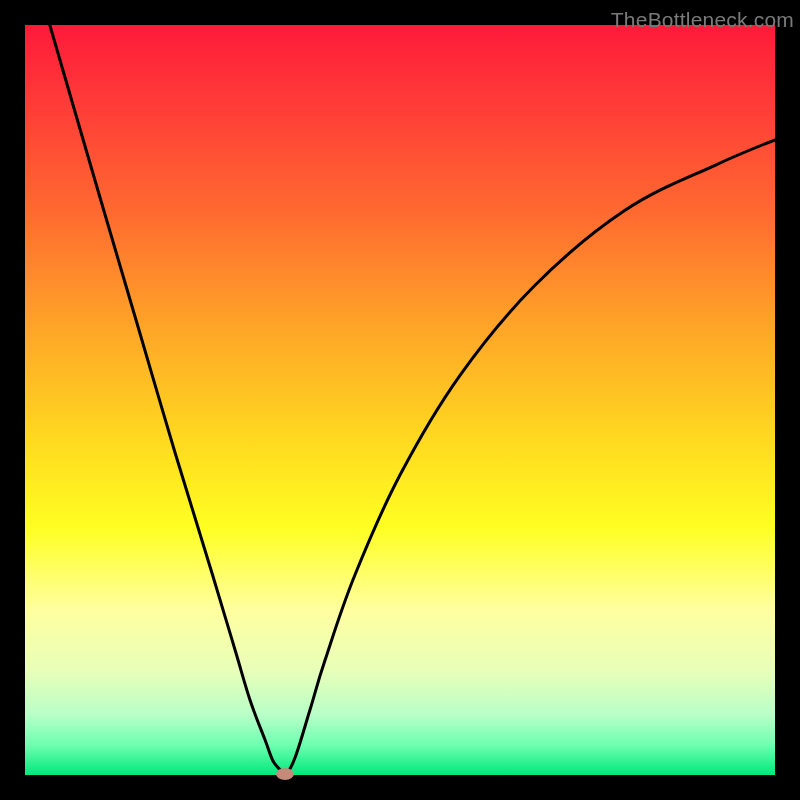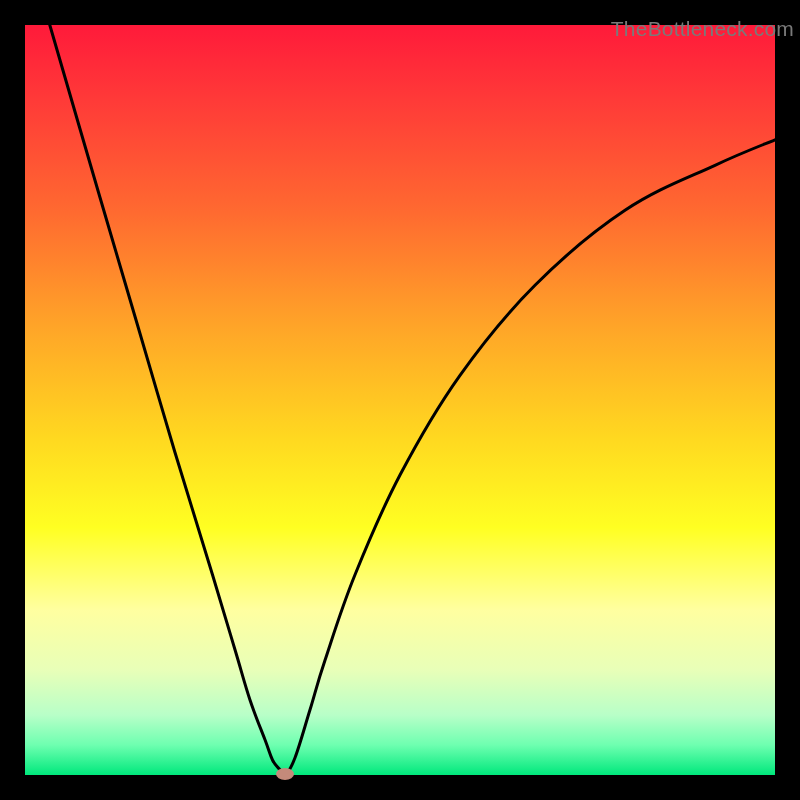--- a/index.html
+++ b/index.html
@@ -49,21 +49,21 @@
   }
   .marker {
     position: absolute;
     width: 18px;
     height: 12px;
     background: #c48a7a;
     border-radius: 50%;
   }
   .watermark {
     position: absolute;
-    top: 17px;
+    top: 8px;
     right: 6px;
     color: #7a7a7a;
     font-size: 21px;
     letter-spacing: 0.2px;
     font-weight: 400;
   }
 </style>
 </head>
 <body>
 

